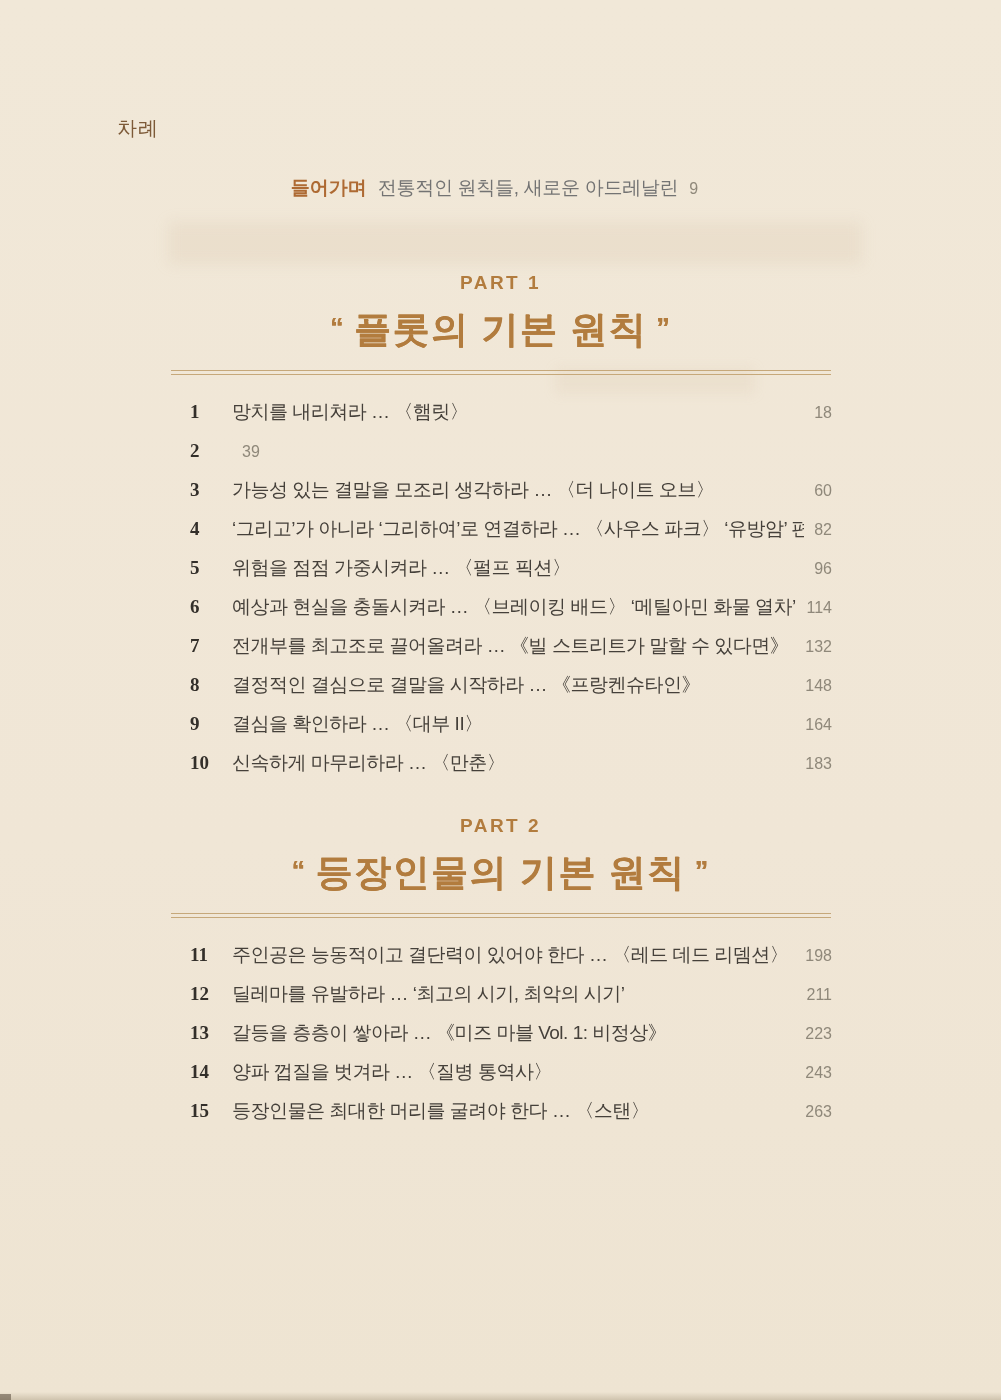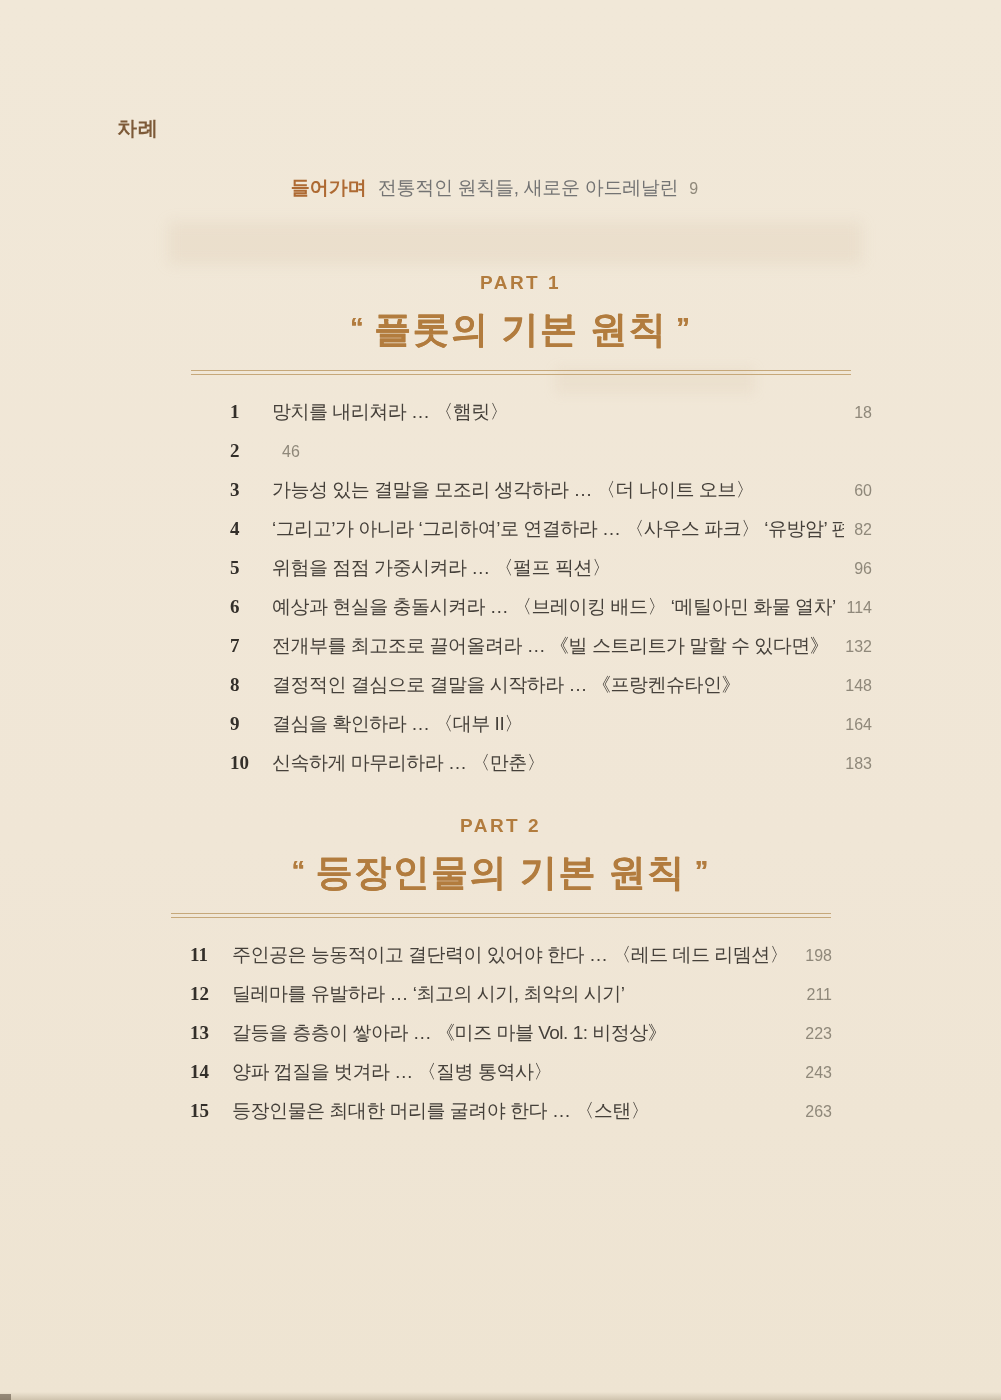--- a/index.html
+++ b/index.html
@@ -6,34 +6,34 @@
   body {
     width:1001px; height:1400px; position:relative; overflow:hidden;
     background:linear-gradient(180deg,#f1e8d8 0%, #f0e6d6 60%, #eee4d2 100%);
     font-family:"Liberation Sans", sans-serif;
     -webkit-font-smoothing:antialiased;
   }
   .scan-page { position:absolute; inset:0; }
 
   .toc-label {
     position:absolute; left:117px; top:115px;
-    font-size:20px; font-weight:bold; color:#7d5a38; letter-spacing:1px;
+    font-size:20px; font-weight:normal; color:#7d5a38; letter-spacing:1px;
   }
 
   .intro-row {
     position:absolute; top:176px; left:0; right:12px;
     display:flex; justify-content:center; align-items:baseline; gap:11px;
     font-size:19px; line-height:24px;
   }
   .intro-label { font-weight:bold; color:#ae6a33; }
   .intro-title { color:#737373; letter-spacing:-0.3px; }
   .intro-page  { color:#8f887a; font-size:16px; }
 
   .part { position:absolute; left:0; right:0; }
-  .part-1 { top:272px;padding-left:40px; }
+  .part-1 { top:272px; }
   .part-2 { top:815px; }
 
   .part-label {
     text-align:center; font-size:19px; font-weight:bold;
     color:#b27c3e; letter-spacing:2.5px; line-height:22px;
   }
   .part-title {
     text-align:center; font-size:37px; font-weight:bold;
     color:#b27c3e; letter-spacing:1.5px; margin-top:14px; line-height:44px;
     text-shadow:0.4px 0 0 #b27c3e;
@@ -103,21 +103,21 @@
     </div>
     <div class="double-rule"></div>
     <div class="toc-list">
         <div class="toc-row">
           <span class="toc-num">1</span>
           <span class="toc-entry-title">망치를 내리쳐라 … 〈햄릿〉</span>
           <span class="toc-page">18</span>
         </div>
         <div class="toc-row">
           <span class="toc-num">2</span>
-          <span class="toc-page">46</span>
+          <span class="toc-page">39</span>
         </div>
         <div class="toc-row">
           <span class="toc-num">3</span>
           <span class="toc-entry-title">가능성 있는 결말을 모조리 생각하라 … 〈더 나이트 오브〉</span>
           <span class="toc-page">60</span>
         </div>
         <div class="toc-row">
           <span class="toc-num">4</span>
           <span class="toc-entry-title">‘그리고’가 아니라 ‘그리하여’로 연결하라 … 〈사우스 파크〉 ‘유방암’ 편</span>
           <span class="toc-page">82</span>

